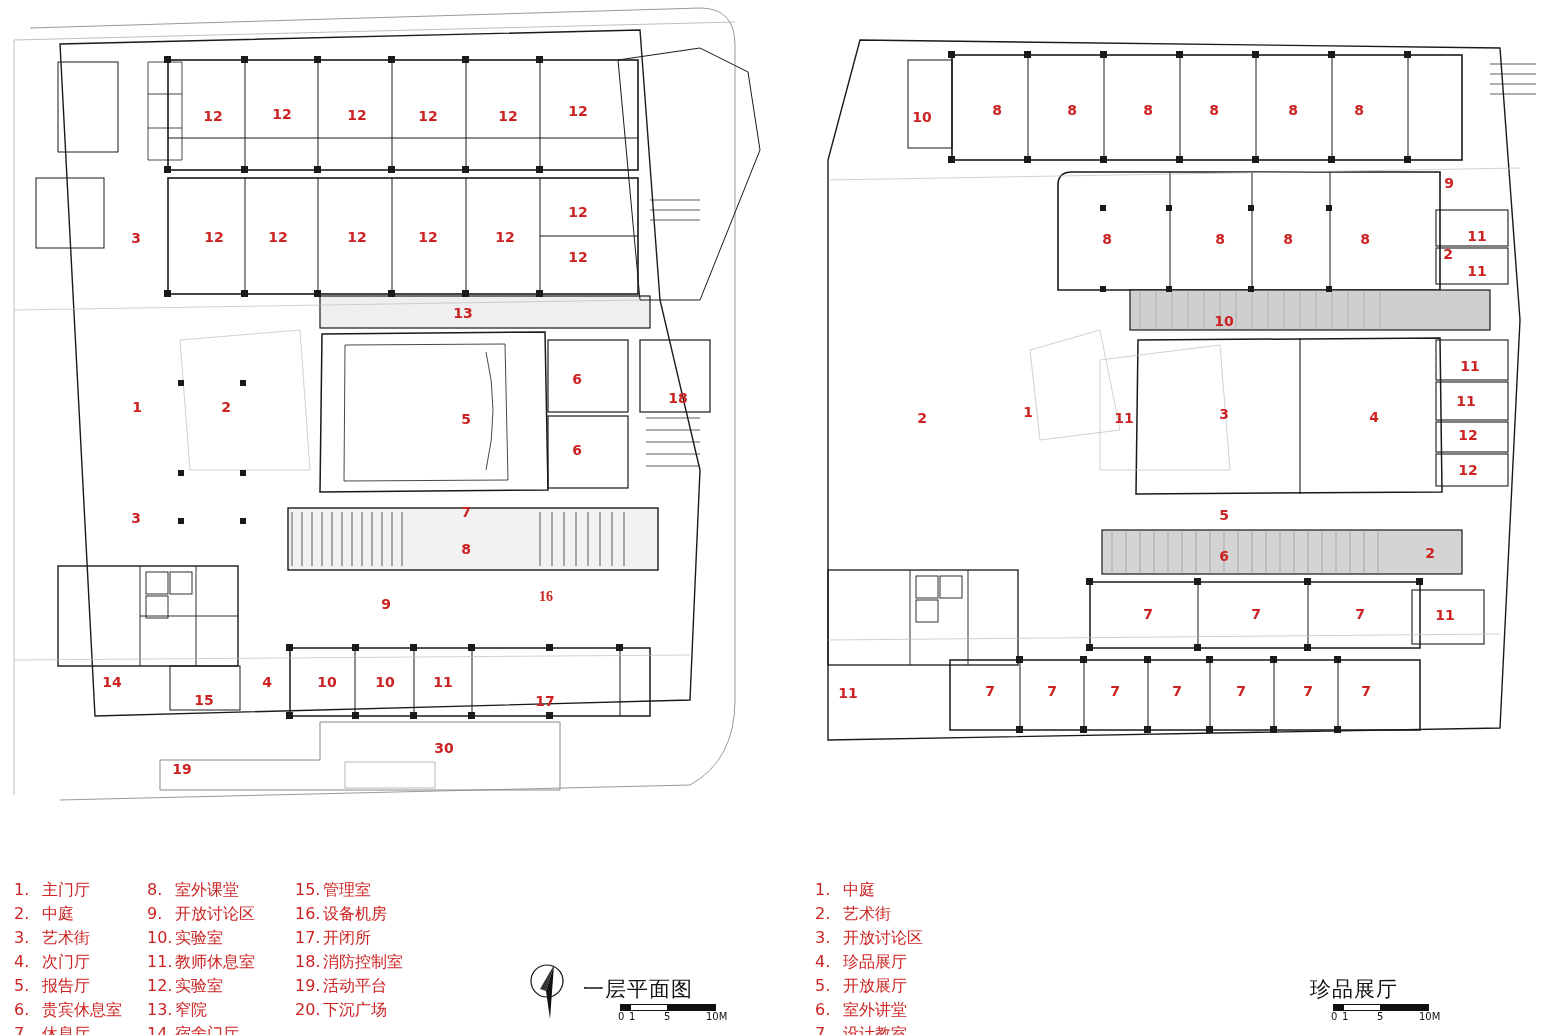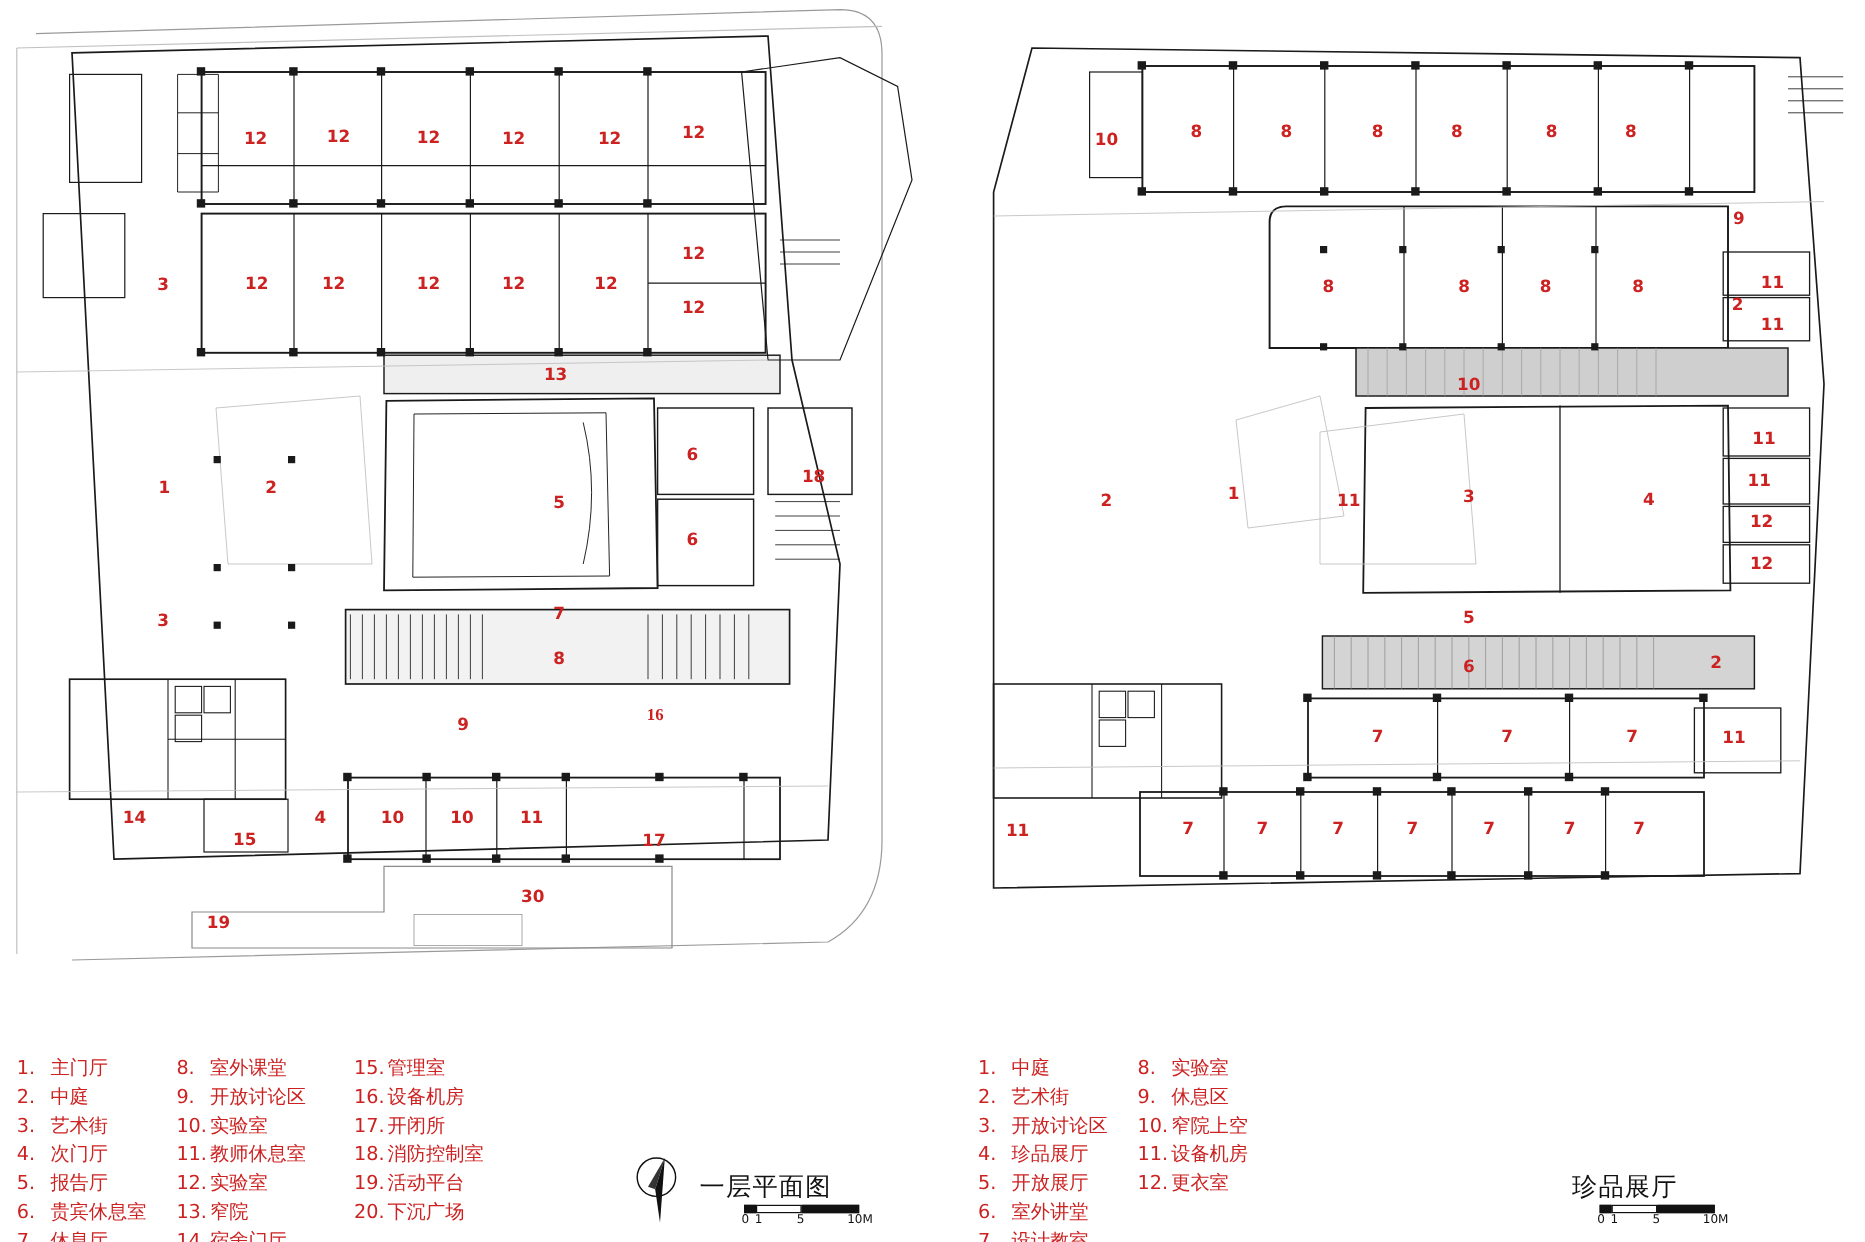--- a/index.html
+++ b/index.html
@@ -459,27 +459,20 @@
 <div class="legend" id="legend-right">
     <div class="col" style="left: 0px;">
       <div class="row"><span class="num">1.</span><span>中庭</span></div>
       <div class="row"><span class="num">2.</span><span>艺术街</span></div>
       <div class="row"><span class="num">3.</span><span>开放讨论区</span></div>
       <div class="row"><span class="num">4.</span><span>珍品展厅</span></div>
       <div class="row"><span class="num">5.</span><span>开放展厅</span></div>
       <div class="row"><span class="num">6.</span><span>室外讲堂</span></div>
       <div class="row"><span class="num">7.</span><span>设计教室</span></div>
     </div>
-    <div class="col" style="left: 133px;">
-      <div class="row"><span class="num">8.</span><span>实验室</span></div>
-      <div class="row"><span class="num">9.</span><span>休息区</span></div>
-      <div class="row"><span class="num">10.</span><span>窄院上空</span></div>
-      <div class="row"><span class="num">11.</span><span>设备机房</span></div>
-      <div class="row"><span class="num">12.</span><span>更衣室</span></div>
-    </div>
   </div>
 
 <svg id="compass" viewBox="0 0 52 58">
   <circle cx="23" cy="18" r="16" fill="none" stroke="#111" stroke-width="1.2"></circle>
   <path d="M30 2 L26 56 L22 28 Z" fill="#111"></path>
   <path d="M30 2 L22 28 L16 26 Z" fill="#111" opacity="0.85"></path>
 </svg>
 
 <div class="title" id="title-left">一层平面图</div>
 <div class="title" id="title-right">珍品展厅</div>

